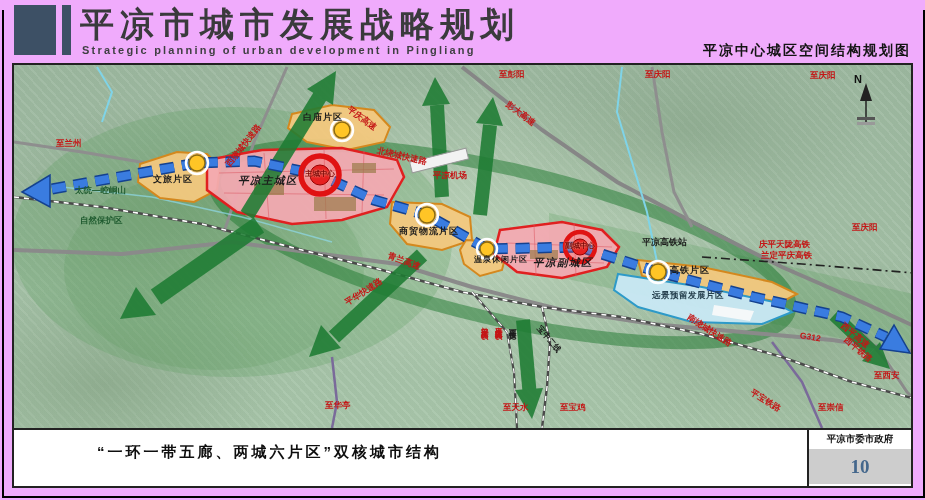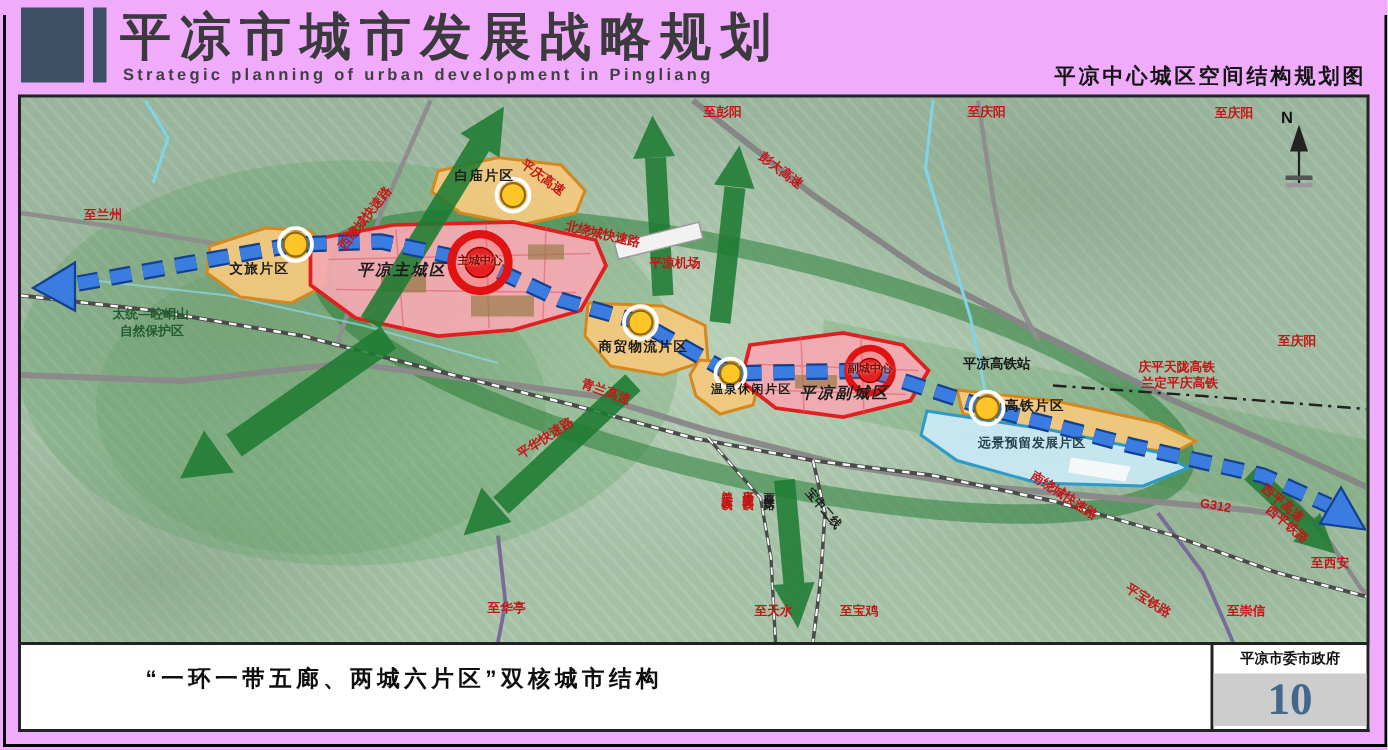--- a/index.html
+++ b/index.html
@@ -44,21 +44,21 @@
   
   .footer{position:absolute;left:12px;top:430px;width:901px;height:58px;box-sizing:border-box;
           background:#fff;border:2px solid #222;border-top:none;}
   .caption{position:absolute;left:83px;top:13px;font-size:15px;font-weight:bold;
            letter-spacing:3px;color:#0e0e0e;}
   .pagebox{position:absolute;right:0;top:0;width:104px;height:100%;border-left:2px solid #222;
            box-sizing:border-box;}
   .agency{height:19px;display:flex;align-items:center;justify-content:center;
           font-family:"Liberation Serif",serif;font-size:9.5px;font-weight:bold;color:#111;}
   .pagenum{height:35px;background:#cdcdcd;display:flex;align-items:center;justify-content:center;
-           font-family:"Liberation Serif",serif;font-size:30px;font-weight:bold;color:#44678c;}
+           font-family:"Liberation Serif",serif;font-size:19px;font-weight:bold;color:#44678c;}
 </style>
 </head>
 <body>
 
 <div class="page">
   <div class="outer-frame"></div>
 
   <div>
     <div class="hdr-square"></div>
     <div class="hdr-bar"></div>
@@ -186,30 +186,30 @@
       <g>
         <line x1="852" y1="58" x2="852" y2="28" stroke="#222" stroke-width="1.5"></line>
         <polygon points="852,18 846,36 858,36" fill="#222"></polygon>
         <rect x="843" y="52" width="18" height="3" fill="#555"></rect>
         <rect x="843" y="57" width="18" height="3" fill="#999"></rect>
       </g>
     </svg>
 
     <div class="compass-n">N</div>
     <div class="lbl red" style="left:0px;top:74px;padding-left:42px;">至兰州</div>
-    <div class="lbl grn" style="left:61px;top:140px;">太统—崆峒山</div>
+    <div class="lbl grn" style="left:61px;top:121px;">太统—崆峒山</div>
     <div class="lbl grn" style="left:66px;top:151px;">自然保护区</div>
     <div class="lbl blk z" style="left:139px;top:110px;">文旅片区</div>
     <div class="lbl blk big" style="left:224px;top:110px;">平凉主城区</div>
     <div class="lbl ring-lbl" style="left:274px;top:105px;">主城中心</div>
     <div class="lbl blk z" style="left:289px;top:48px;">白庙片区</div>
     <div class="lbl red" style="left:214px;top:96px;transform:rotate(-52deg);">西绕城快速路</div>
     <div class="lbl red" style="left:363px;top:81px;transform:rotate(13deg);">北绕城快速路</div>
     <div class="lbl red" style="left:334px;top:39px;transform:rotate(36deg);">平庆高速</div>
-    <div class="lbl red" style="left:455px;top:5px;">至彭阳</div>
+    <div class="lbl red" style="left:485px;top:5px;">至彭阳</div>
     <div class="lbl red" style="left:493px;top:34px;transform:rotate(37deg);">彭大高速</div>
     <div class="lbl red" style="left:631px;top:5px;">至庆阳</div>
     <div class="lbl red" style="left:419px;top:106px;">平凉机场</div>
     <div class="lbl blk z" style="left:385px;top:162px;">商贸物流片区</div>
     <div class="lbl blk z" style="left:460px;top:191px;font-size:8px;">温泉休闲片区</div>
     <div class="lbl blk big" style="left:519px;top:192px;">平凉副城区</div>
     <div class="lbl ring-lbl" style="left:534px;top:177px;">副城中心</div>
     <div class="lbl blk" style="left:628px;top:173px;font-size:9px;">平凉高铁站</div>
     <div class="lbl red" style="left:745px;top:175px;">庆平天陇高铁</div>
     <div class="lbl red" style="left:747px;top:186px;">兰定平庆高铁</div>

